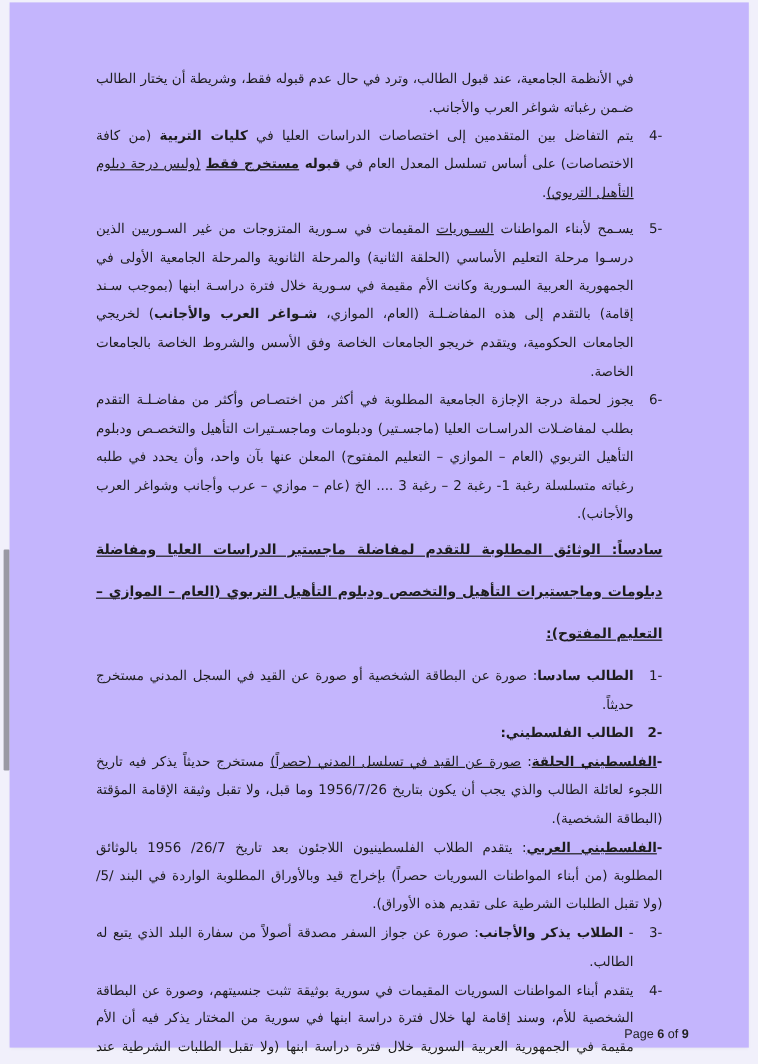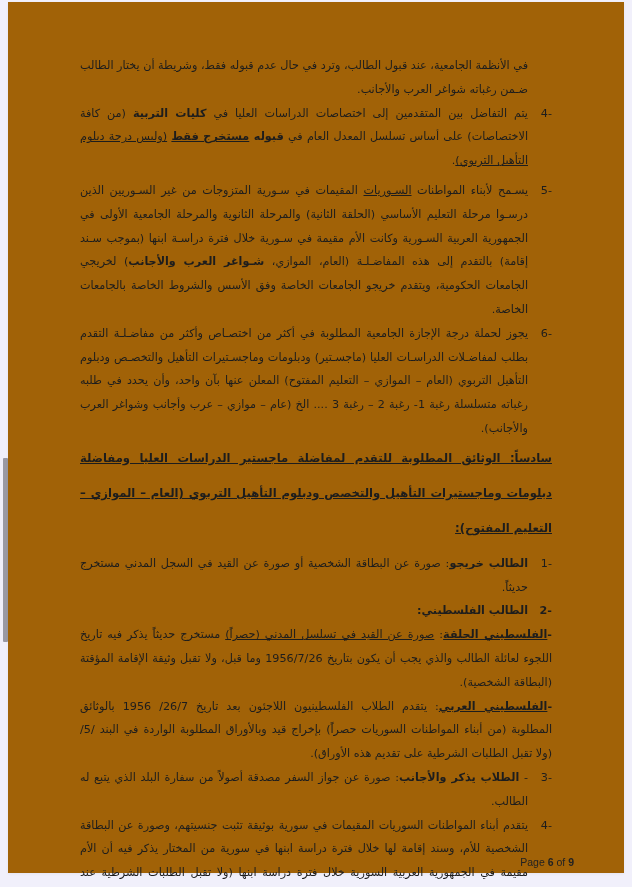--- a/index.html
+++ b/index.html
@@ -8,21 +8,21 @@
       background: #f1f0fb;
       font-family: "DejaVu Sans", sans-serif;
       position: relative;
     }
     .scrollbar {
       position: absolute; left: 3px; top: 458px; width: 5px; height: 184px;
       background: #9a99a4; border-radius: 1px;
     }
     .page {
       position: absolute; left: 8px; top: 2px; width: 616px; height: 871px;
-      background: #a16207;
+      background: #c4b5fd;
       box-shadow: 0 1px 3px rgba(0,0,0,0.05);
     }
     .content {
       position: absolute; left: 72px; right: 72px; top: 52px;
       direction: rtl; text-align: justify;
       font-size: 11.2px; line-height: 23.8px; color: #1d1d1d;
     }
     .para { margin: 0; }
     .item { position: relative; padding-right: 24px; margin: 0; }
     .item .num {
@@ -72,21 +72,21 @@
       <span class="num">6-</span>
       <span>يجوز لحملة درجة الإجازة الجامعية المطلوبة في أكثر من اختصـاص وأكثر من مفاضـلـة التقدم بطلب لمفاضـلات الدراسـات العليا (ماجسـتير) ودبلومات وماجسـتيرات التأهيل والتخصـص ودبلوم التأهيل التربوي (العام – الموازي – التعليم المفتوح) المعلن عنها بآن واحد، وأن يحدد في طلبه رغباته متسلسلة رغبة 1- رغبة 2 – رغبة 3 .... الخ (عام – موازي – عرب وأجانب وشواغر العرب والأجانب).</span>
     </p>
 
     <p class="heading">سادساً: الوثائق المطلوبة للتقدم لمفاضلة ماجستير الدراسات العليا ومفاضلة دبلومات وماجستيرات التأهيل والتخصص ودبلوم التأهيل التربوي (العام – الموازي – التعليم المفتوح):</p>
 
     <div class="gap"></div>
 
     <p class="sub-item" style="padding-right:24px;">
       <span class="num">1-</span>
-      <span class="b">الطالب خريجو</span><span>: صورة عن البطاقة الشخصية أو صورة عن القيد في السجل المدني مستخرج حديثاً.</span>
+      <span class="b">الطالب سادسا</span><span>: صورة عن البطاقة الشخصية أو صورة عن القيد في السجل المدني مستخرج حديثاً.</span>
     </p>
 
     <p class="sub-item b" style="padding-right:24px;">
       <span class="num">2-</span>
       <span>الطالب الفلسطيني</span><span>:</span>
     </p>
 
     <p class="indent-para">
       <span class="b">-</span><span class="b u">الفلسطيني الحلقة</span><span>: </span><span class="u">صورة عن القيد في تسلسل المدني (حصراً)</span><span> مستخرج حديثاً يذكر فيه تاريخ اللجوء لعائلة الطالب والذي يجب أن يكون بتاريخ 1956/7/26 وما قبل، ولا تقبل وثيقة الإقامة المؤقتة (البطاقة الشخصية).</span>
     </p>

